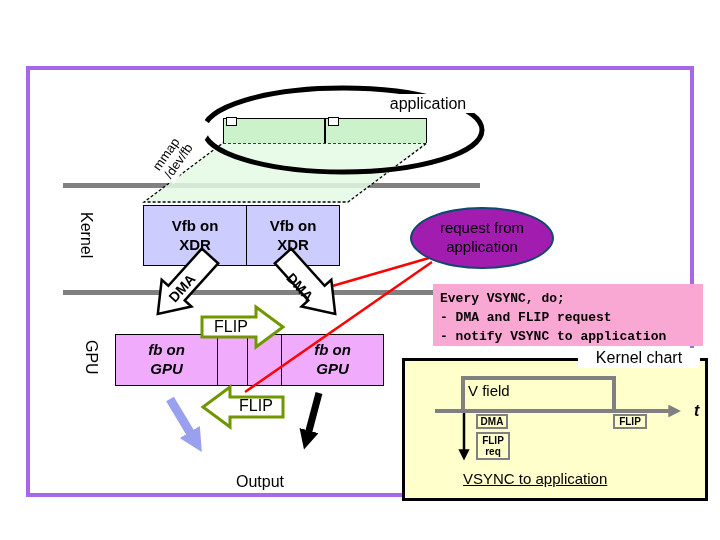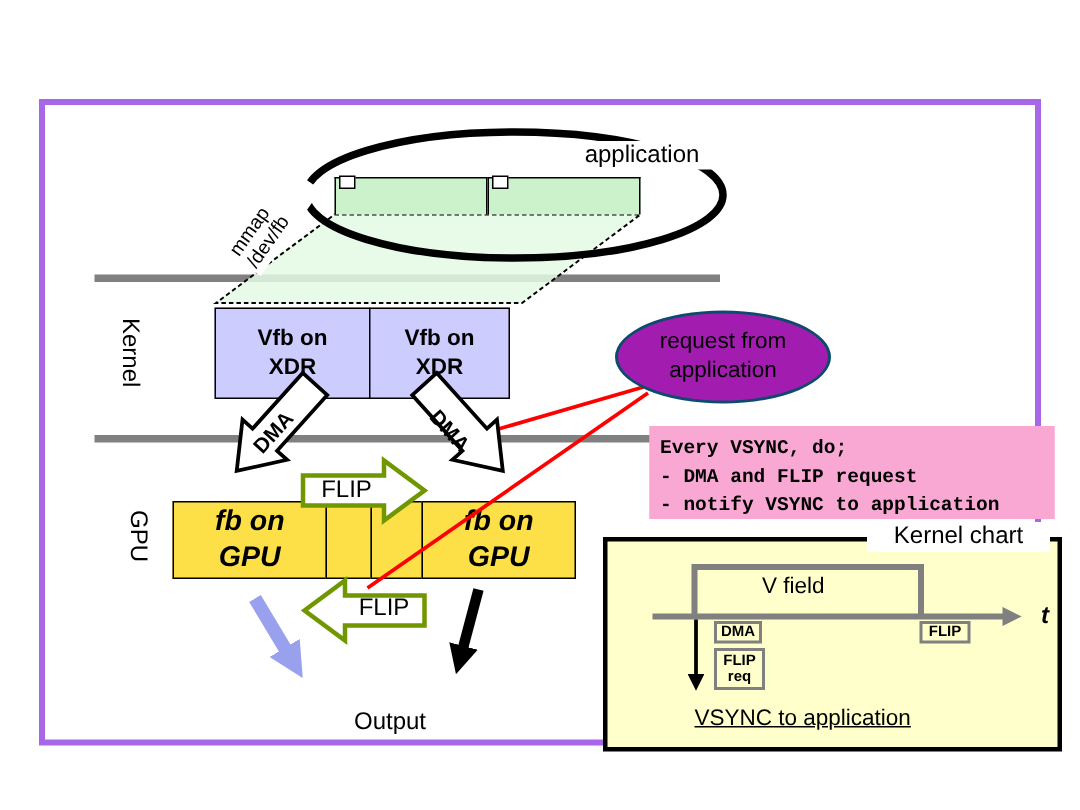--- a/index.html
+++ b/index.html
@@ -31,22 +31,22 @@
 
   .vtext{z-index:4;font-size:16px;transform-origin:left top;transform:rotate(90deg);white-space:nowrap;}
   #kernel-label{left:95px;top:212px;}
   #gpu-label{left:100px;top:340px;}
 
   .vfb{top:205px;height:61px;background:#CCCCFF;border:1px solid #000;z-index:4;
        font-weight:700;font-size:15px;line-height:1.25;box-sizing:border-box;}
   #vfb1{left:143px;width:104px;}
   #vfb2{left:246px;width:94px;}
 
-  .fbbox{top:334px;height:52px;background:#fde047;border:1px solid #000;z-index:4;
-         font-style:italic;font-weight:700;font-size:19px;line-height:1.25;box-sizing:border-box;}
+  .fbbox{top:334px;height:52px;background:#f0abfc;border:1px solid #000;z-index:4;
+         font-style:italic;font-weight:700;font-size:15px;line-height:1.25;box-sizing:border-box;}
   #fb1{left:115px;width:103px;}
   #fbcellA{left:217px;width:31px;}
   #fbcellB{left:247px;width:35px;}
   #fb2{left:281px;width:103px;}
 
   .dma-text{z-index:7;font-size:14px;font-weight:700;width:44px;height:18px;}
   #dma1-text{left:160px;top:279px;transform:rotate(-48deg);}
   #dma2-text{left:278px;top:278px;transform:rotate(48deg);}
   .flip-text{z-index:7;font-size:16px;width:52px;height:18px;}
   #flipr-text{left:205px;top:318px;}
@@ -55,21 +55,21 @@
   #request-ellipse{left:410px;top:207px;width:140px;height:58px;border:2px solid #0c4a6e;
      border-radius:50%;background:#a21caf;z-index:8;font-size:15px;line-height:1.25;}
 
   #vsync-note{left:433px;top:261px;width:270px;height:62px;background:#f9a8d4;border:2px solid #f9a8d4;
      z-index:9;font-family:"Liberation Mono",monospace;font-weight:700;font-size:13px;
      line-height:19px;padding:3px 0 0 5px;box-sizing:border-box;margin-top:23px;}
 
   #timing-box{left:402px;top:358px;width:306px;height:143px;background:#FFFFCC;
      border:3px solid #000;z-index:10;box-sizing:border-box;}
   #timing-title{left:578px;top:348px;width:122px;height:20px;background:#fff;z-index:12;font-size:16px;}
-  #vfield-label{left:468px;top:382px;width:60px;height:18px;z-index:12;font-size:15px;text-align:left;margin-left:40px;}
+  #vfield-label{left:468px;top:382px;width:60px;height:18px;z-index:12;font-size:15px;text-align:left;}
   #t-label{left:694px;top:402px;z-index:12;font-size:16px;font-weight:700;font-style:italic;}
   .evbox{border:2px solid #808080;background:#FFFFCC;z-index:12;font-weight:700;font-size:10px;
          line-height:11px;box-sizing:border-box;}
   #dma-event{left:476px;top:414px;width:32px;height:15px;}
   #flip-event{left:613px;top:414px;width:34px;height:15px;}
   #flipreq-event{left:476px;top:432px;width:34px;height:28px;}
   #vsync-caption{left:463px;top:470px;width:190px;z-index:12;font-size:15px;
                  text-decoration:underline;text-align:left;}
   #output-label{left:228px;top:472px;width:64px;height:19px;z-index:6;font-size:16px;}
 </style>

